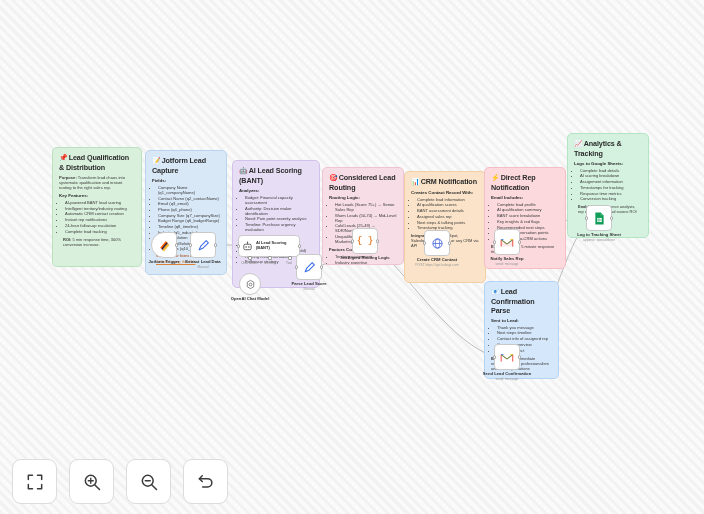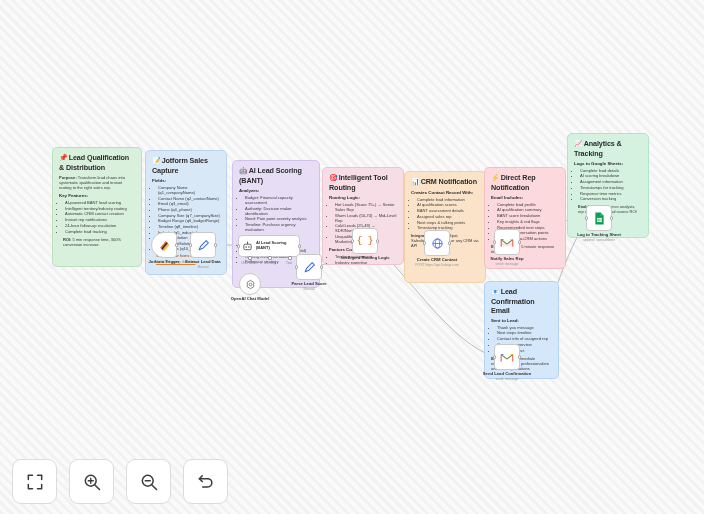--- a/index.html
+++ b/index.html
@@ -224,21 +224,21 @@
       <li>Automatic CRM contact creation</li>
       <li>Instant rep notifications</li>
       <li>24-hour follow-up escalation</li>
       <li>Complete lead tracking</li>
     </ul>
     <div class="callout"><b>ROI:</b><span> 5 min response time, 300% conversion increase.</span></div>
   </div>
 
   <div class="note n-blue" style="left:145px; top:150px; width:82px; height:125px;">
     <div class="note-title">
-      <span class="emj">📝</span><span>Jotform Sales Capture</span>
+      <span class="emj">📝</span><span>Jotform Lead Capture</span>
     </div>
     <h4>Fields:</h4>
     <ul>
       <li>Company Name (q1_companyName)</li>
       <li>Contact Name (q2_contactName)</li>
       <li>Email (q3_email)</li>
       <li>Phone (q4_phone)</li>
       <li>Company Size (q7_companySize)</li>
       <li>Budget Range (q6_budgetRange)</li>
       <li>Timeline (q8_timeline)</li>
@@ -264,21 +264,21 @@
     <ul>
       <li>Lead score (0-100)</li>
       <li>Qualification tier (Hot/Warm/Cold)</li>
       <li>Routing recommendation</li>
       <li>Follow-up strategy</li>
     </ul>
   </div>
 
   <div class="note n-pink2" style="left:322px; top:167px; width:82px; height:98px;">
     <div class="note-title">
-      <span class="emj">🎯</span><span>Intelligent Tool Routing</span>
+      <span class="emj">🎯</span><span>Considered Lead Routing</span>
     </div>
     <h4>Routing Logic:</h4>
     <ul>
       <li>Hot Leads (Score 75+) → Senior Sales Rep</li>
       <li>Warm Leads (50-74) → Mid-Level Rep</li>
       <li>Cold Leads (25-49) → SDR/Nurture</li>
       <li>Unqualified (&lt;25) → Marketing/Nurture</li>
     </ul>
     <h4>Factors Considered:</h4>
     <ul>
@@ -332,21 +332,21 @@
       <li>Assignment information</li>
       <li>Timestamps for tracking</li>
       <li>Response time metrics</li>
       <li>Conversion tracking</li>
     </ul>
     <div class="callout"><b>Enables:</b><span> Performance analysis, rep comparison, lead source ROI</span></div>
   </div>
 
   <div class="note n-sky" style="left:484px; top:281px; width:75px; height:98px;">
     <div class="note-title">
-      <span class="emj">📧</span><span>Lead Confirmation Email</span>
+      <span class="emj">📧</span><span>Lead Confirmation Parse</span>
     </div>
     <h4>Sent to Lead:</h4>
     <ul>
       <li>Thank you message</li>
       <li>Next steps timeline</li>
       <li>Contact info of assigned rep</li>
       <li>Company overview</li>
       <li>What to expect</li>
     </ul>
     <div class="callout" style="margin-left:0;"><b>Builds Trust:</b><span> Immediate response shows professionalism and sets expectations</span></div>

